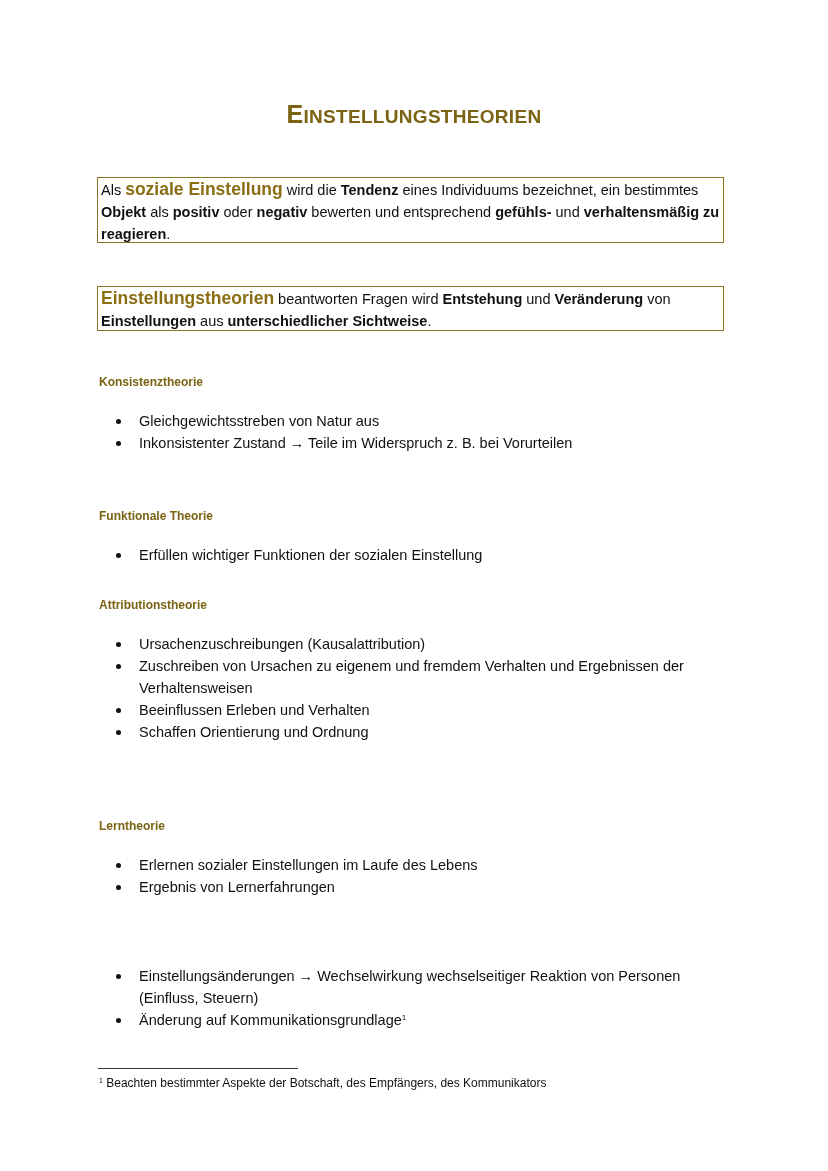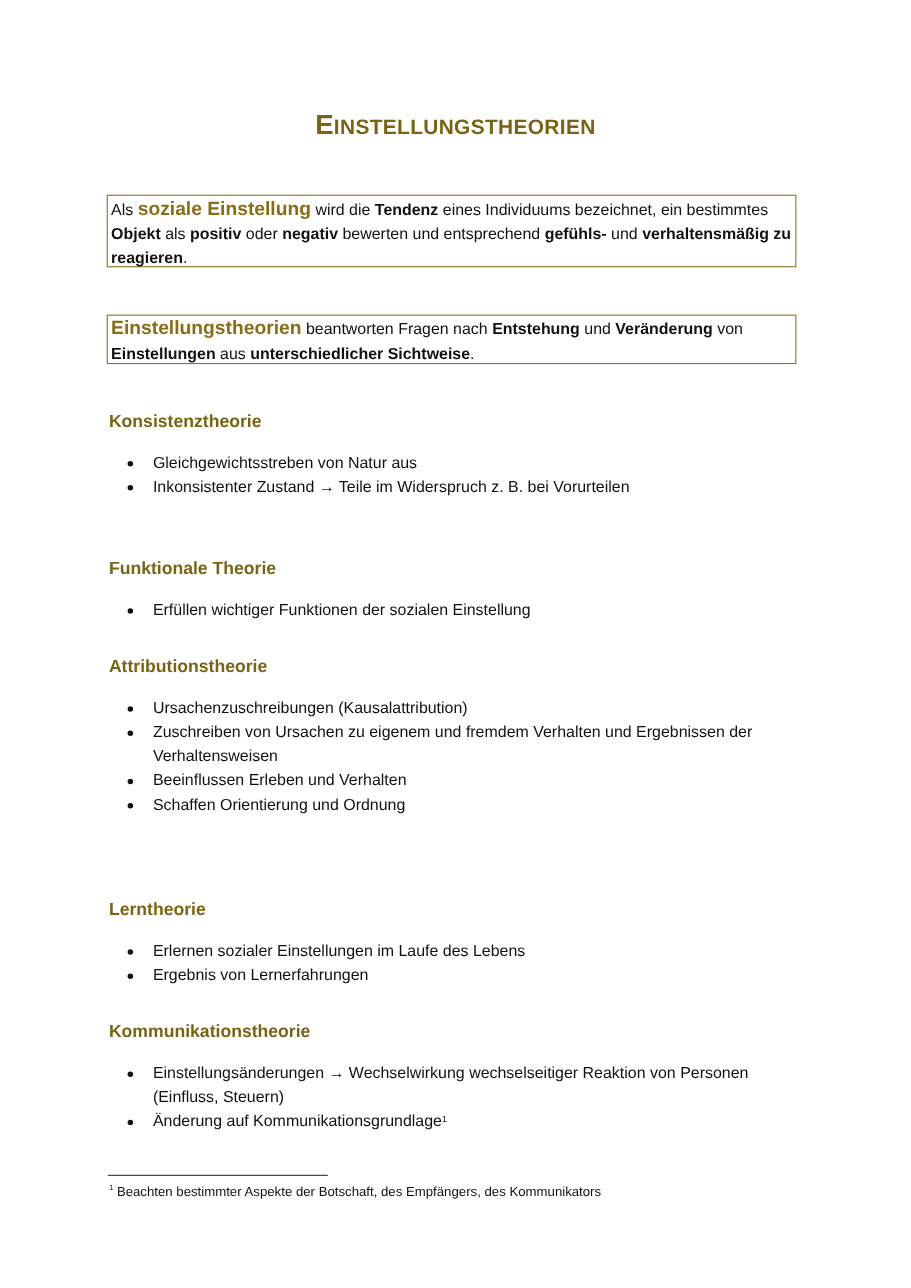--- a/index.html
+++ b/index.html
@@ -16,21 +16,21 @@
     .title .big { font-size: 25px; }
     .box {
       position: absolute; left: 97px; width: 619px; border: 1.5px solid #8a7420;
       padding: 0 3px; font-size: 14.5px; line-height: 22px;
     }
     .box1 { top: 177px; height: 64px; }
     .box2 { top: 286px; height: 43px; }
     .accent { color: #8a6e14; font-weight: bold; font-size: 17.5px; }
     b { font-weight: bold; }
     .h2 {
-      position: absolute; left: 99px; font-weight: bold; color: #7a6312; font-size: 16px;
+      position: absolute; left: 99px; font-weight: bold; color: #7a6312; font-size: 12px;
     }
     ul.bullets {
       position: absolute; left: 99px; margin: 0; padding: 0; list-style: none;
       font-size: 14.5px; line-height: 22px; width: 620px;
     }
     ul.bullets li { position: relative; padding-left: 40px; }
     ul.bullets li::before {
       content: ""; position: absolute; left: 17px; top: 9px; width: 5px; height: 5px;
       border-radius: 50%; background: #111;
     }
@@ -42,21 +42,21 @@
   </style>
 </head>
 <body>
 
 <div class="page">
 
   <div class="title"><span class="big">E</span><span>INSTELLUNGSTHEORIEN</span></div>
 
   <div class="box box1"><span>Als </span><span class="accent">soziale Einstellung</span><span> wird die </span><b>Tendenz</b><span> eines Individuums bezeichnet, ein bestimmtes </span><b>Objekt</b><span> als </span><b>positiv</b><span> oder </span><b>negativ</b><span> bewerten und entsprechend </span><b>gefühls-</b><span> und </span><b>verhaltensmäßig zu reagieren</b><span>.</span></div>
 
-  <div class="box box2"><span class="accent">Einstellungstheorien</span><span> beantworten Fragen nach </span><b>Entstehung</b><span> und </span><b>Veränderung</b><span> von </span><b>Einstellungen</b><span> aus </span><b>unterschiedlicher Sichtweise</b><span>.</span></div>
+  <div class="box box2"><span class="accent">Einstellungstheorien</span><span> beantworten Fragen wird </span><b>Entstehung</b><span> und </span><b>Veränderung</b><span> von </span><b>Einstellungen</b><span> aus </span><b>unterschiedlicher Sichtweise</b><span>.</span></div>
 
   <div class="h2" style="top:375px">Konsistenztheorie</div>
   <ul class="bullets" style="top:410px">
     <li>Gleichgewichtsstreben von Natur aus</li>
     <li>Inkonsistenter Zustand → Teile im Widerspruch z. B. bei Vorurteilen</li>
   </ul>
 
   <div class="h2" style="top:509px">Funktionale Theorie</div>
   <ul class="bullets" style="top:544px">
     <li>Erfüllen wichtiger Funktionen der sozialen Einstellung</li>
@@ -69,21 +69,20 @@
     <li>Beeinflussen Erleben und Verhalten</li>
     <li>Schaffen Orientierung und Ordnung</li>
   </ul>
 
   <div class="h2" style="top:819px">Lerntheorie</div>
   <ul class="bullets" style="top:854px">
     <li>Erlernen sozialer Einstellungen im Laufe des Lebens</li>
     <li>Ergebnis von Lernerfahrungen</li>
   </ul>
 
-  <div class="h2" style="top:930px">Kommunikationstheorie</div>
   <ul class="bullets" style="top:965px">
     <li>Einstellungsänderungen → Wechselwirkung wechselseitiger Reaktion von Personen (Einfluss, Steuern)</li>
     <li><span>Änderung auf Kommunikationsgrundlage</span><sup>1</sup></li>
   </ul>
 
   <div class="fn-rule"></div>
   <div class="footnote"><sup>1</sup> <span>Beachten bestimmter Aspekte der Botschaft, des Empfängers, des Kommunikators</span></div>
 </div>
 
 </body></html>

